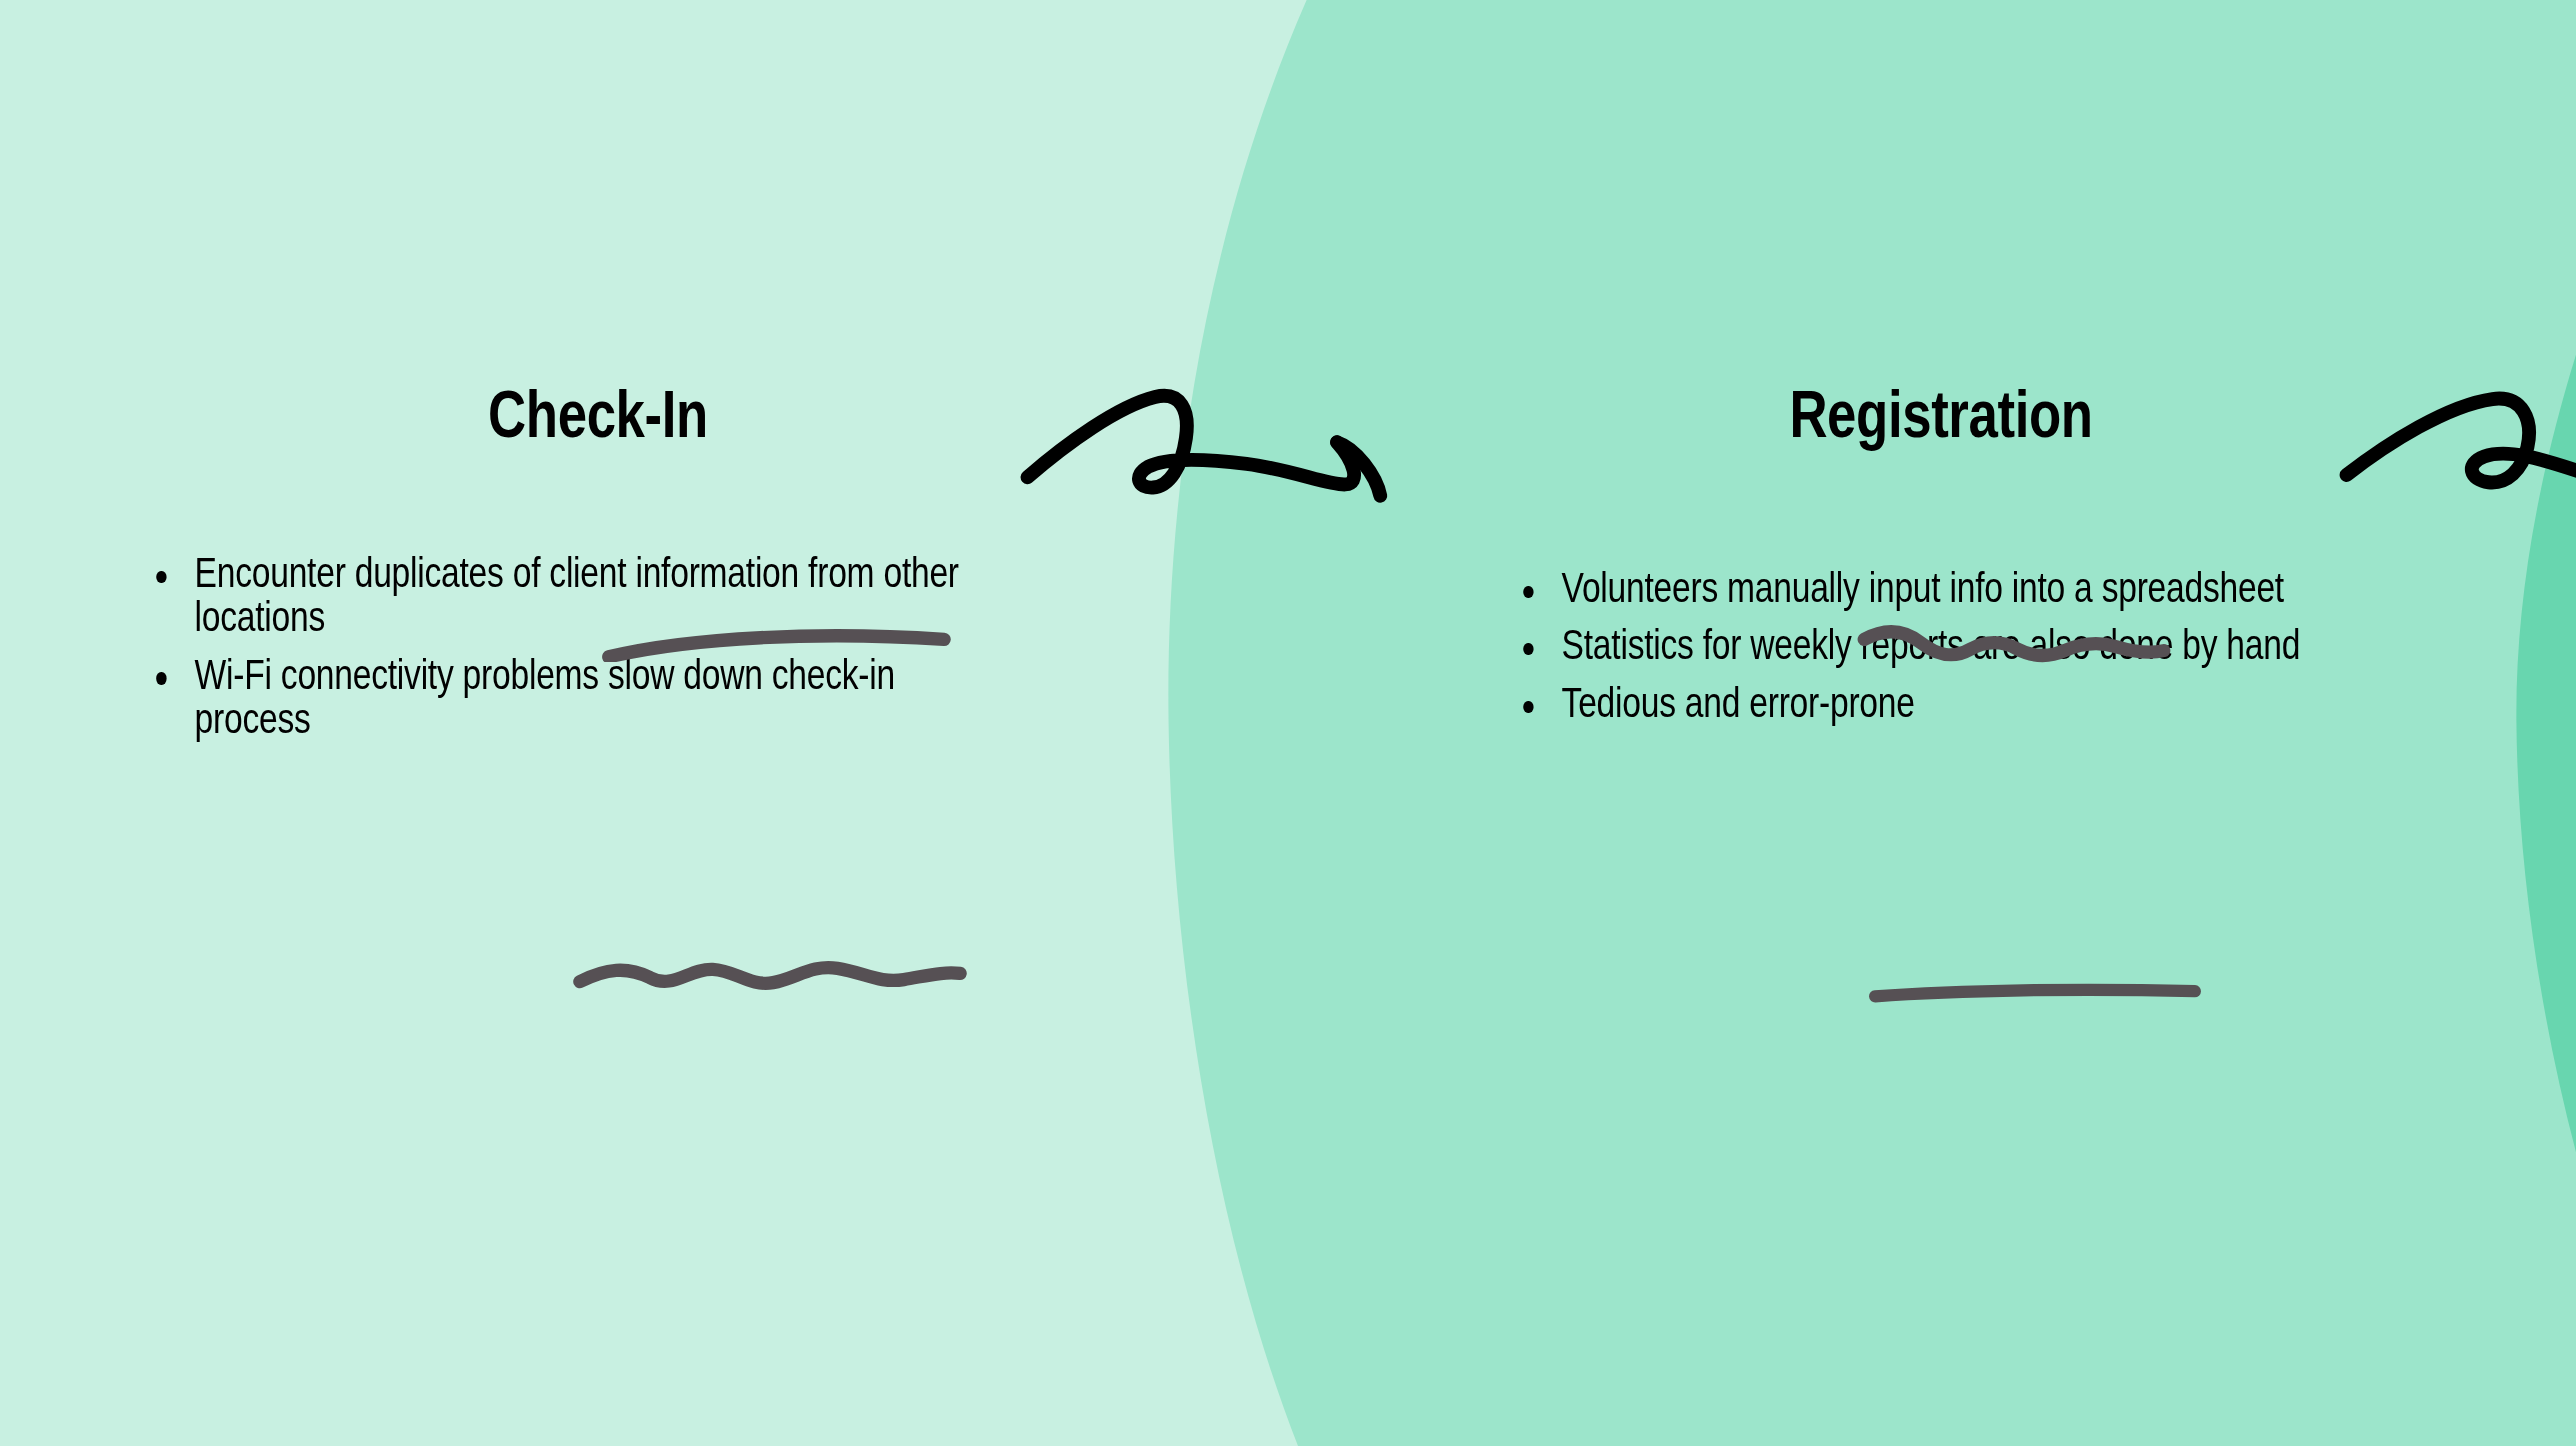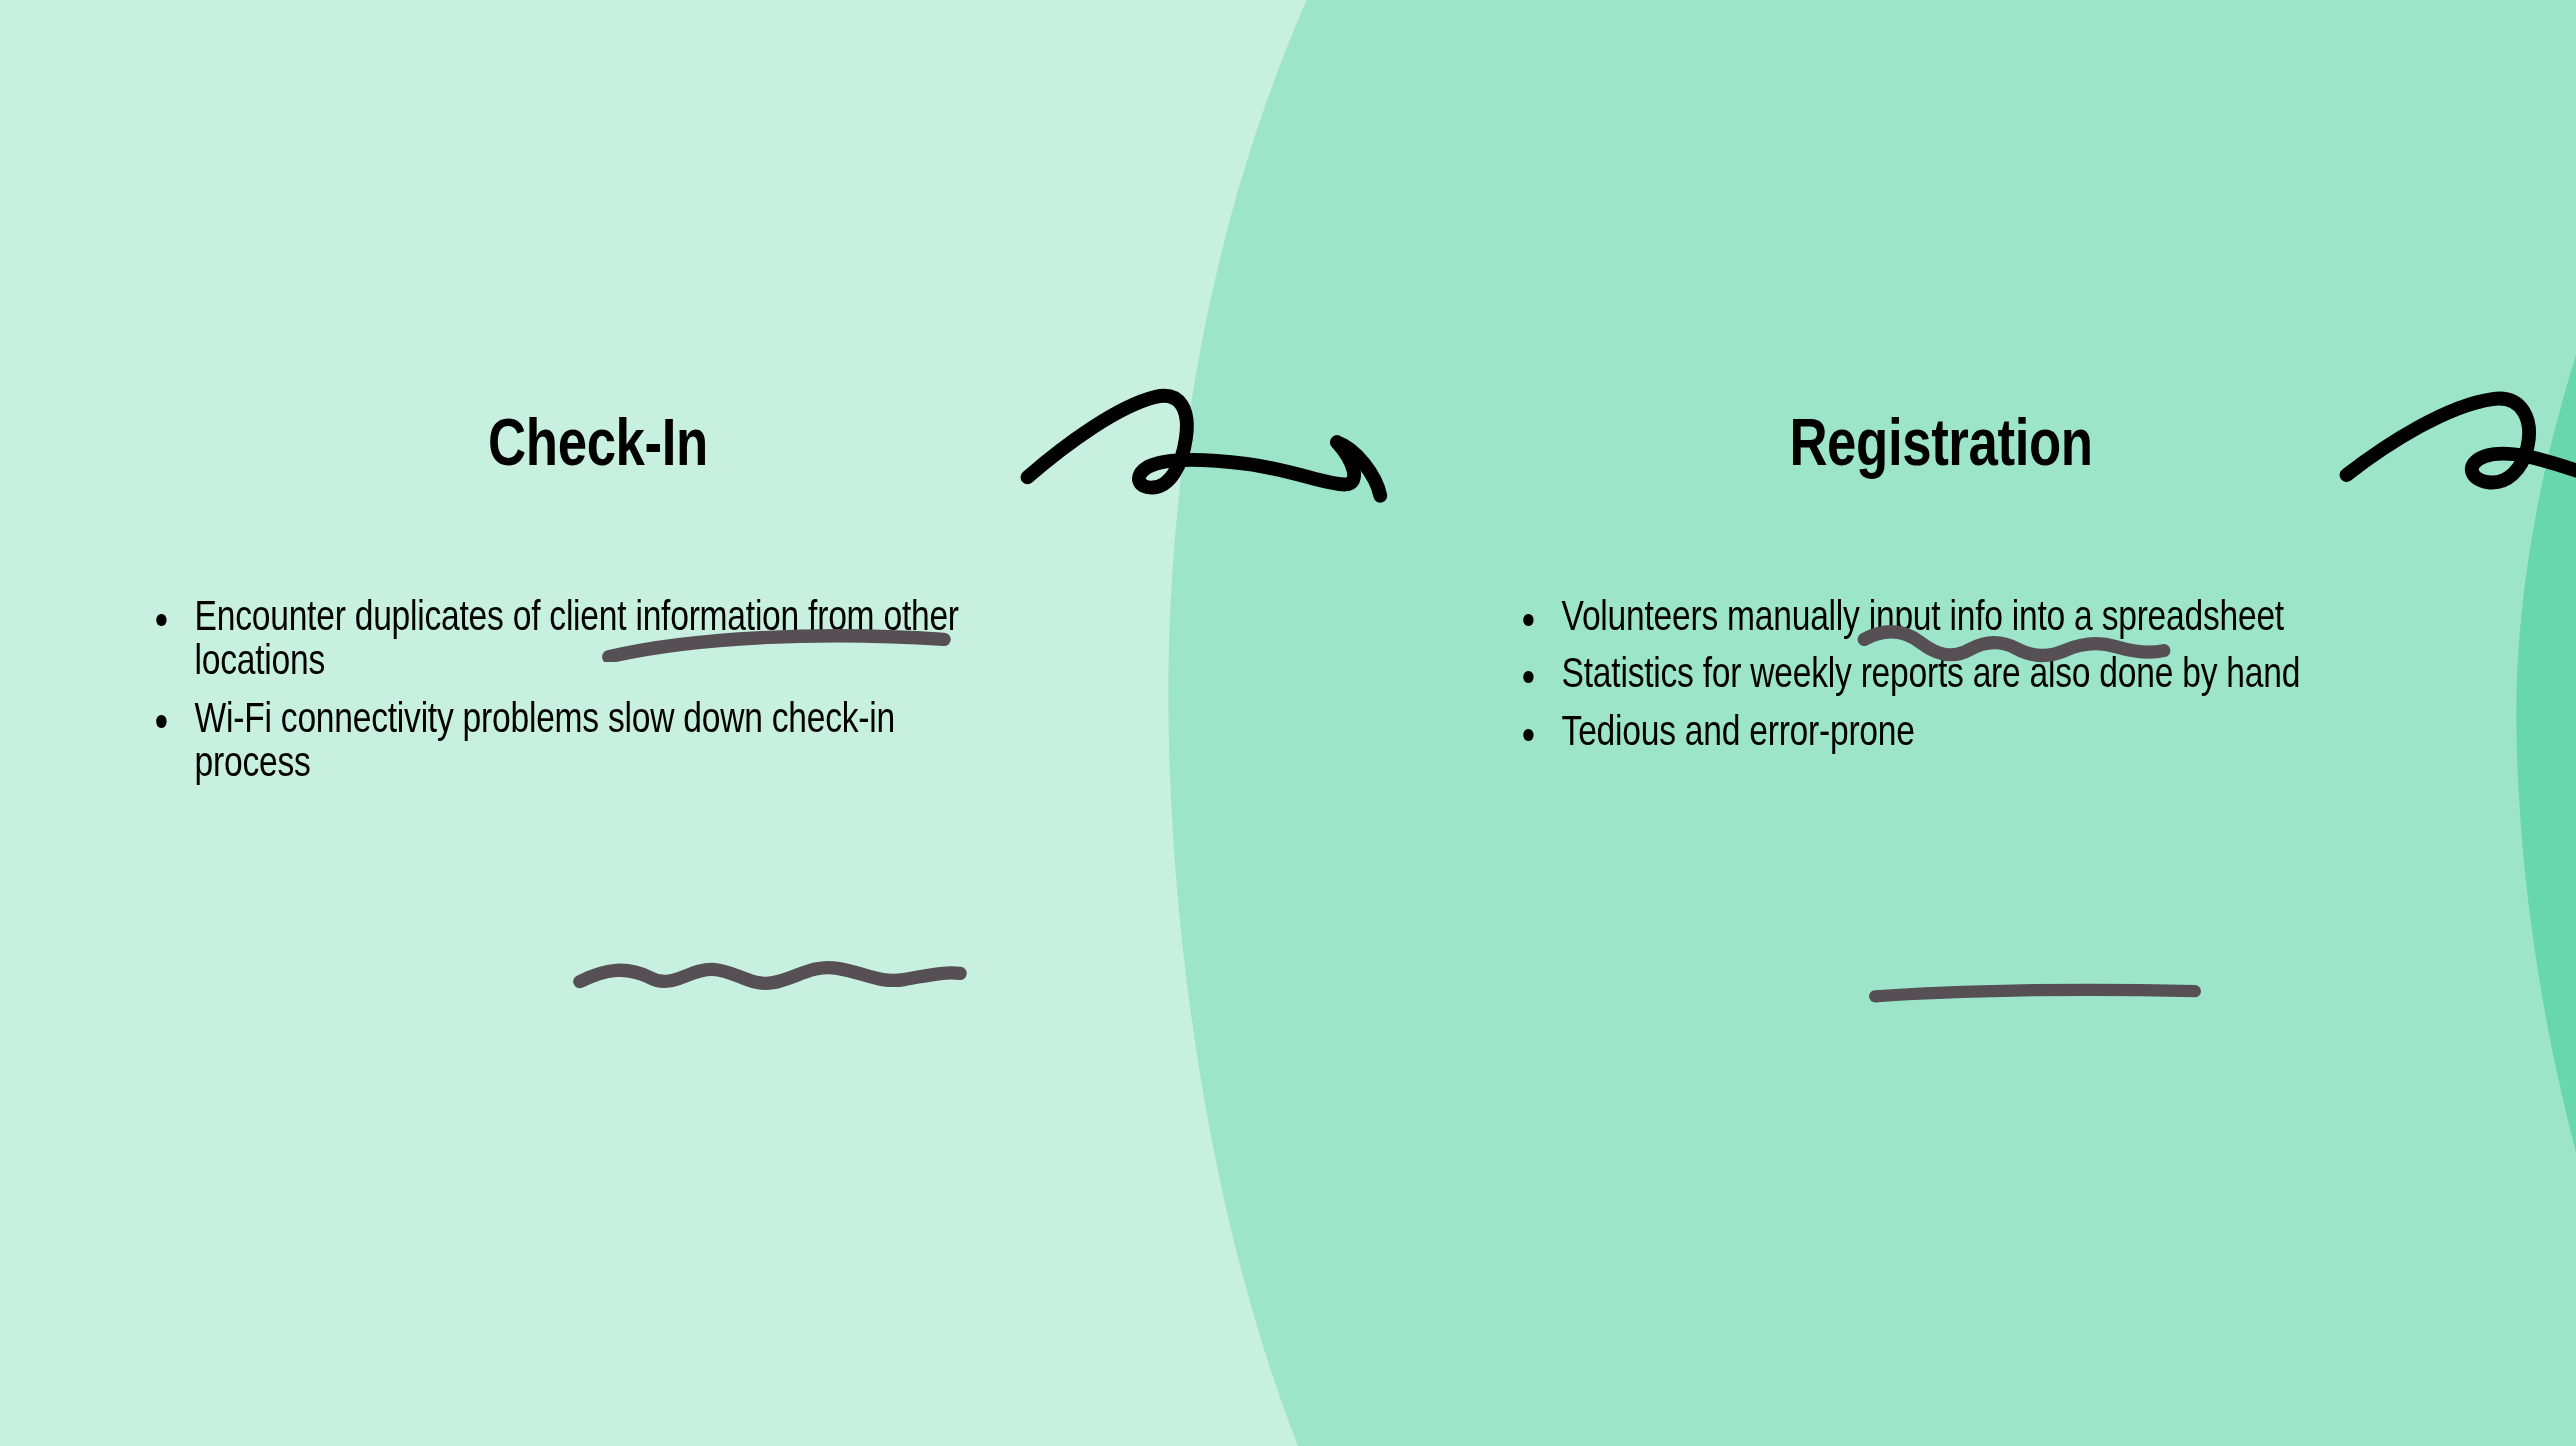--- a/index.html
+++ b/index.html
@@ -21,21 +21,20 @@
     inset: 0;
     width: 100%;
     height: 100%;
     display: block;
   }
   
   .col {
     position: absolute;
     top: 0;
     height: 1342px;
-    margin-top: 28px;
   }
   #col-1 { left: 93px;  width: 1010px; }
   #col-2 { left: 1436px; width: 1010px; }
 
   .col-title {
     position: absolute;
     left: 0;
     width: 100%;
     top: 381px;
     text-align: center;
@@ -50,21 +49,21 @@
   }
 
   .bullets {
     position: absolute;
     left: 0;
     width: 100%;
     list-style: none;
     margin: 0;
     padding: 0;
   }
-  #col-1 .bullets { top: 566px; left: 52px; width: 783px; }
+  #col-1 .bullets { top: 551px; left: 52px; width: 783px; }
   #col-2 .bullets { top: 566px; left: 76px; width: 845px; }
 
   .bullet-item {
     position: relative;
     display: block;
     padding-left: 62px;
     margin: 0 0 13.4px 0;
     font-size: 42px;
     line-height: 1.05;
     color: #010101;

